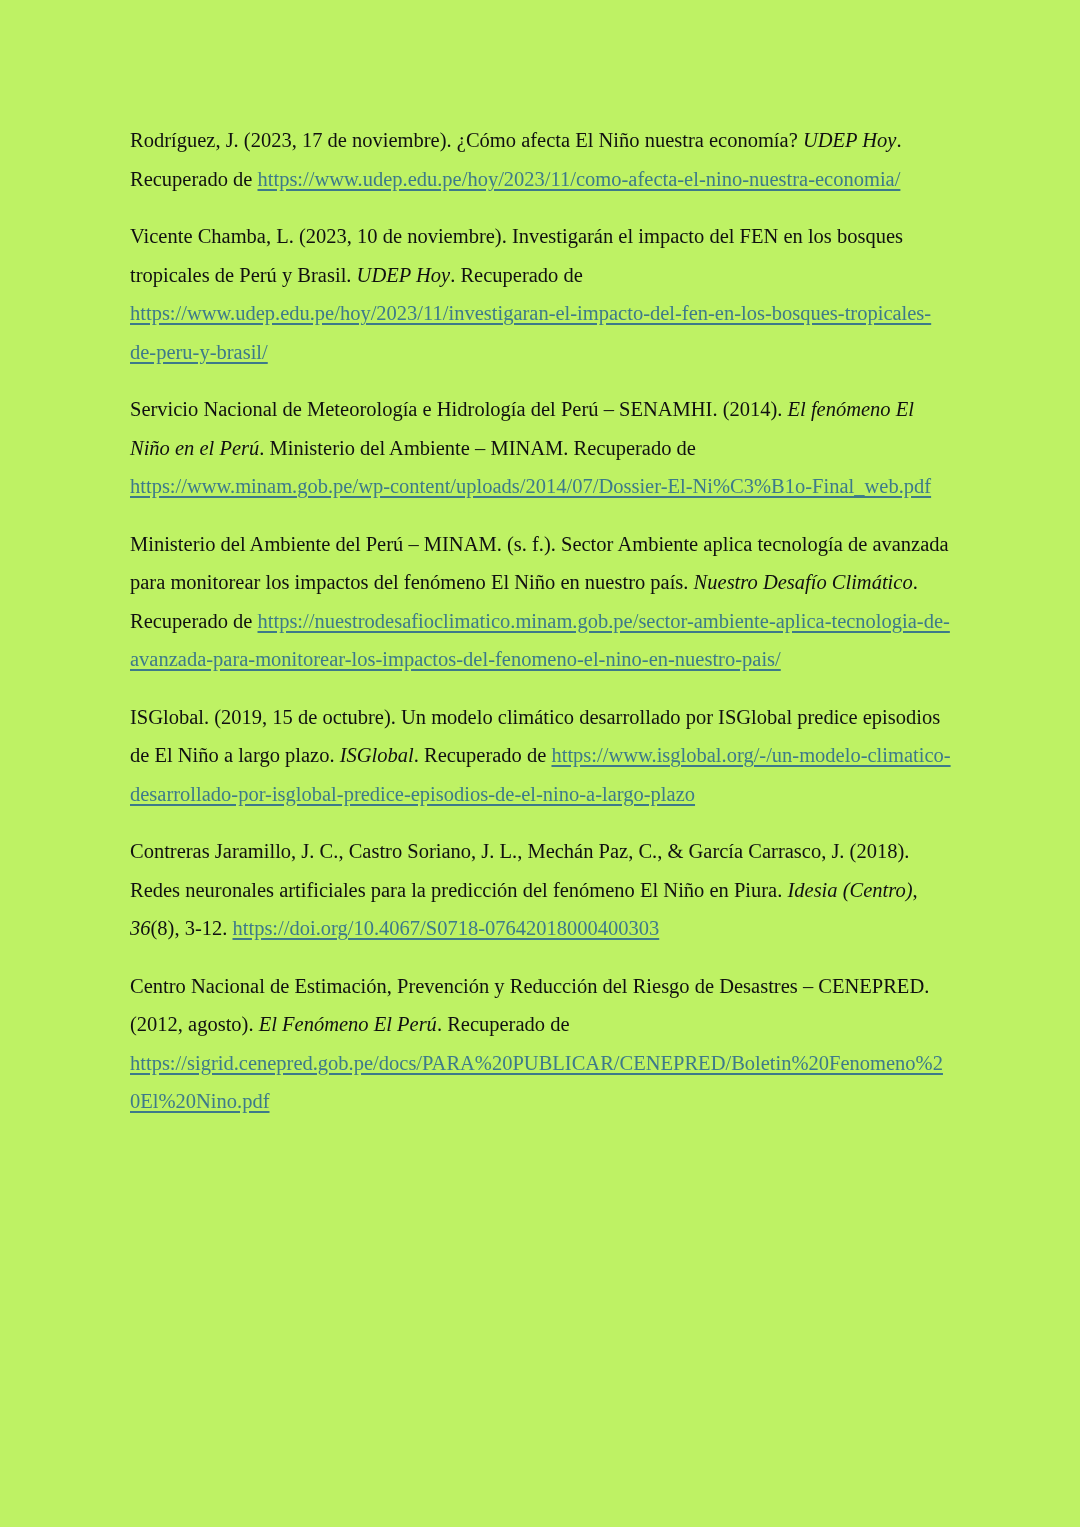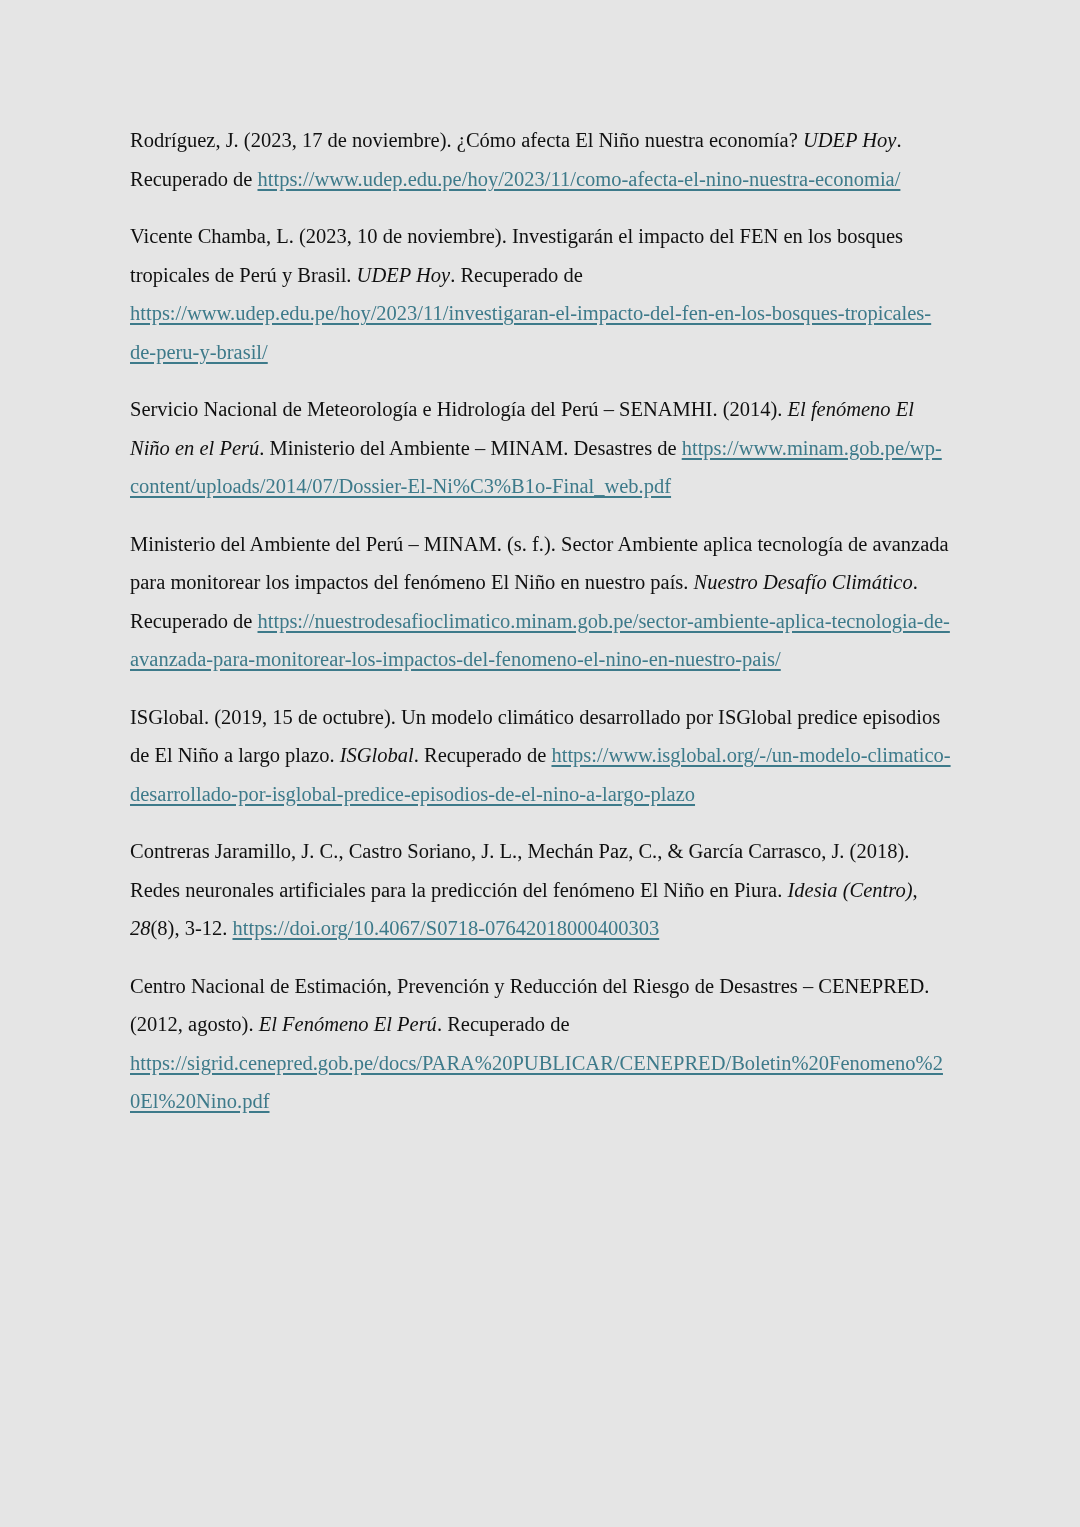--- a/index.html
+++ b/index.html
@@ -12,21 +12,21 @@
     height: 1527px;
     font-family: "Liberation Serif", "DejaVu Serif", serif;
     color: #101010;
     overflow: hidden;
   }
   .page {
     box-sizing: border-box;
     width: 1080px;
     height: 1527px;
     padding: 121px 128px 0 130px;
-    background: #e5e5e5;
+    background: #bef264;
   }
   .ref {
     margin: 0 0 19px 0;
     font-size: 20.5px;
     line-height: 38.5px;
     text-align: left;
     overflow-wrap: break-word;
     word-wrap: break-word;
   }
   .ref a {
@@ -39,19 +39,19 @@
     font-style: italic;
   }
 </style>
 </head>
 <body style="background: rgb(255, 255, 255); color: rgb(16, 16, 16);">
 
 <main class="page">
   <div>
       <p class="ref"><span>Rodríguez, J. (2023, 17 de noviembre). ¿Cómo afecta El Niño nuestra economía? </span><em>UDEP Hoy</em><span>. Recuperado de </span><a href="#">https://www.udep.edu.pe/hoy/2023/11/como-afecta-el-nino-nuestra-economia/</a></p>
       <p class="ref"><span>Vicente Chamba, L. (2023, 10 de noviembre). Investigarán el impacto del FEN en los bosques tropicales de Perú y Brasil. </span><em>UDEP Hoy</em><span>. Recuperado de </span><a href="#">https://www.udep.edu.pe/hoy/2023/11/investigaran-el-impacto-del-fen-en-los-bosques-tropicales-de-peru-y-brasil/</a></p>
-      <p class="ref"><span>Servicio Nacional de Meteorología e Hidrología del Perú – SENAMHI. (2014). </span><em>El fenómeno El Niño en el Perú</em><span>. Ministerio del Ambiente – MINAM. Desastres de </span><a href="#">https://www.minam.gob.pe/wp-content/uploads/2014/07/Dossier-El-Ni%C3%B1o-Final_web.pdf</a></p>
+      <p class="ref"><span>Servicio Nacional de Meteorología e Hidrología del Perú – SENAMHI. (2014). </span><em>El fenómeno El Niño en el Perú</em><span>. Ministerio del Ambiente – MINAM. Recuperado de </span><a href="#">https://www.minam.gob.pe/wp-content/uploads/2014/07/Dossier-El-Ni%C3%B1o-Final_web.pdf</a></p>
       <p class="ref"><span>Ministerio del Ambiente del Perú – MINAM. (s. f.). Sector Ambiente aplica tecnología de avanzada para monitorear los impactos del fenómeno El Niño en nuestro país. </span><em>Nuestro Desafío Climático</em><span>. Recuperado de </span><a href="#">https://nuestrodesafioclimatico.minam.gob.pe/sector-ambiente-aplica-tecnologia-de-avanzada-para-monitorear-los-impactos-del-fenomeno-el-nino-en-nuestro-pais/</a></p>
       <p class="ref"><span>ISGlobal. (2019, 15 de octubre). Un modelo climático desarrollado por ISGlobal predice episodios de El Niño a largo plazo. </span><em>ISGlobal</em><span>. Recuperado de </span><a href="#">https://www.isglobal.org/-/un-modelo-climatico-desarrollado-por-isglobal-predice-episodios-de-el-nino-a-largo-plazo</a></p>
-      <p class="ref"><span>Contreras Jaramillo, J. C., Castro Soriano, J. L., Mechán Paz, C., &amp; García Carrasco, J. (2018). Redes neuronales artificiales para la predicción del fenómeno El Niño en Piura. </span><em>Idesia (Centro)</em><span>, </span><em>28</em><span>(8), 3-12. </span><a href="#">https://doi.org/10.4067/S0718-07642018000400303</a></p>
+      <p class="ref"><span>Contreras Jaramillo, J. C., Castro Soriano, J. L., Mechán Paz, C., &amp; García Carrasco, J. (2018). Redes neuronales artificiales para la predicción del fenómeno El Niño en Piura. </span><em>Idesia (Centro)</em><span>, </span><em>36</em><span>(8), 3-12. </span><a href="#">https://doi.org/10.4067/S0718-07642018000400303</a></p>
       <p class="ref"><span>Centro Nacional de Estimación, Prevención y Reducción del Riesgo de Desastres – CENEPRED. (2012, agosto). </span><em>El Fenómeno El Perú</em><span>. Recuperado de </span><a href="#">https://sigrid.cenepred.gob.pe/docs/PARA%20PUBLICAR/CENEPRED/Boletin%20Fenomeno%20El%20Nino.pdf</a></p>
     </div>
 </main>
 
 </body></html>

